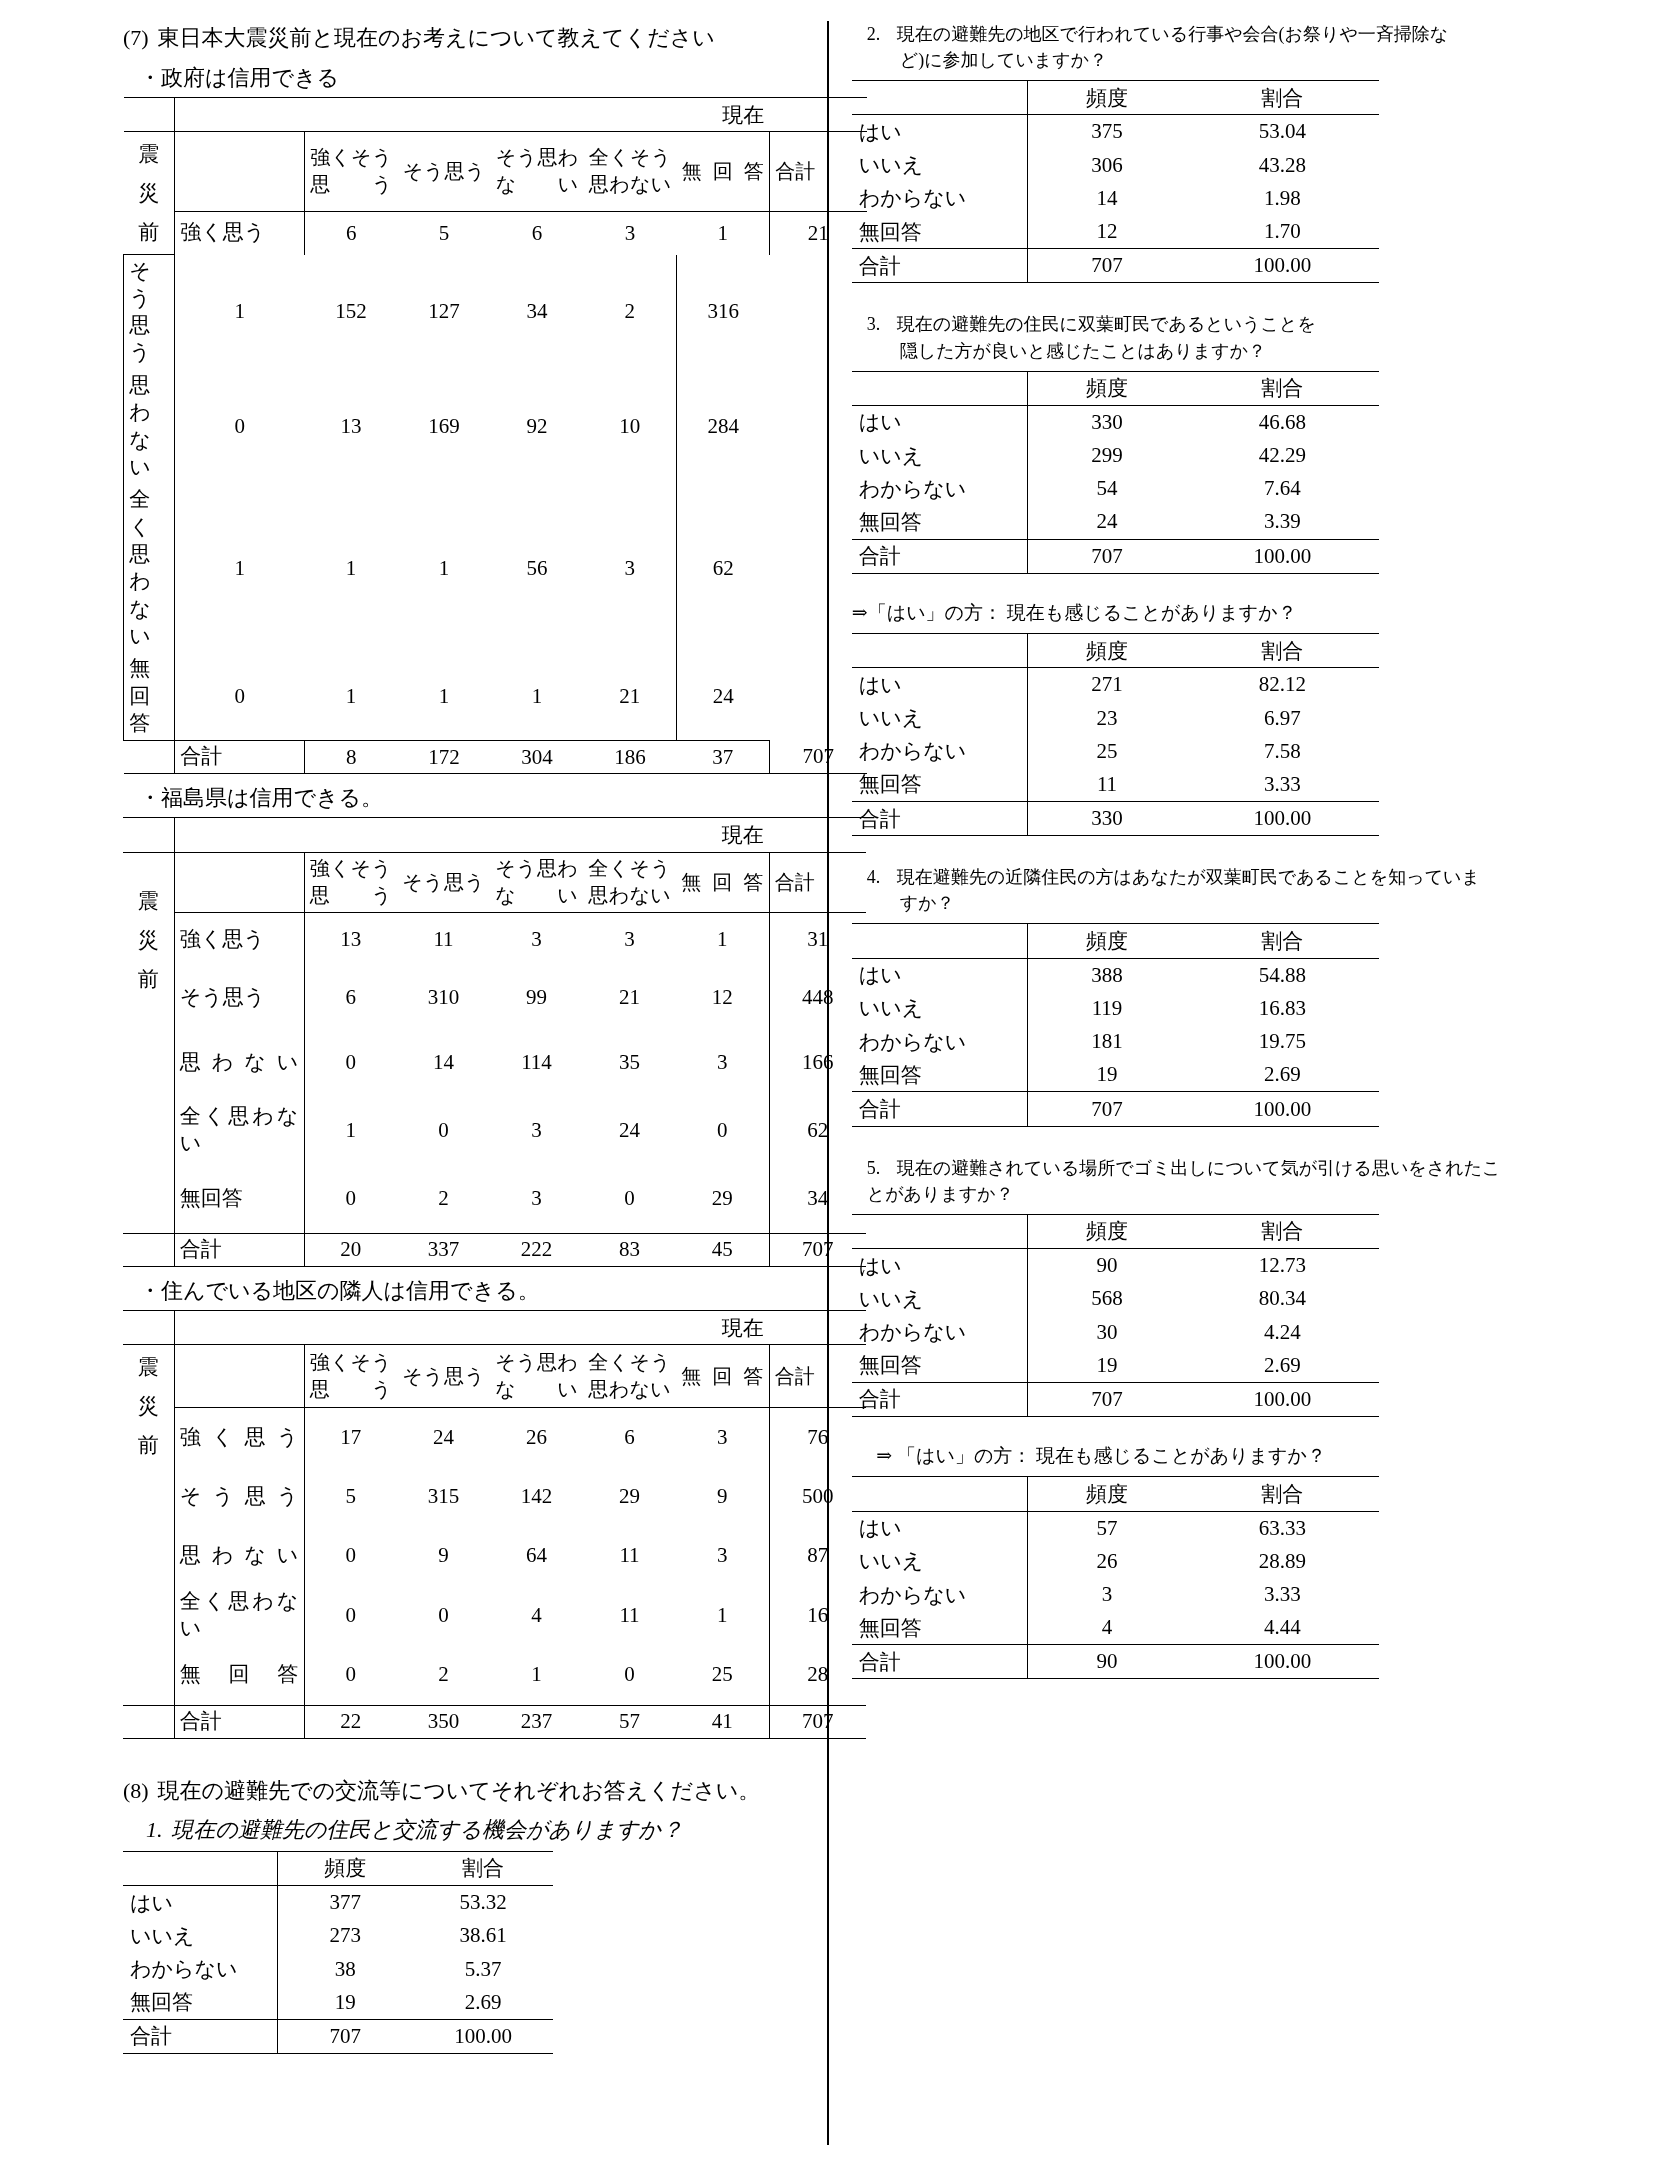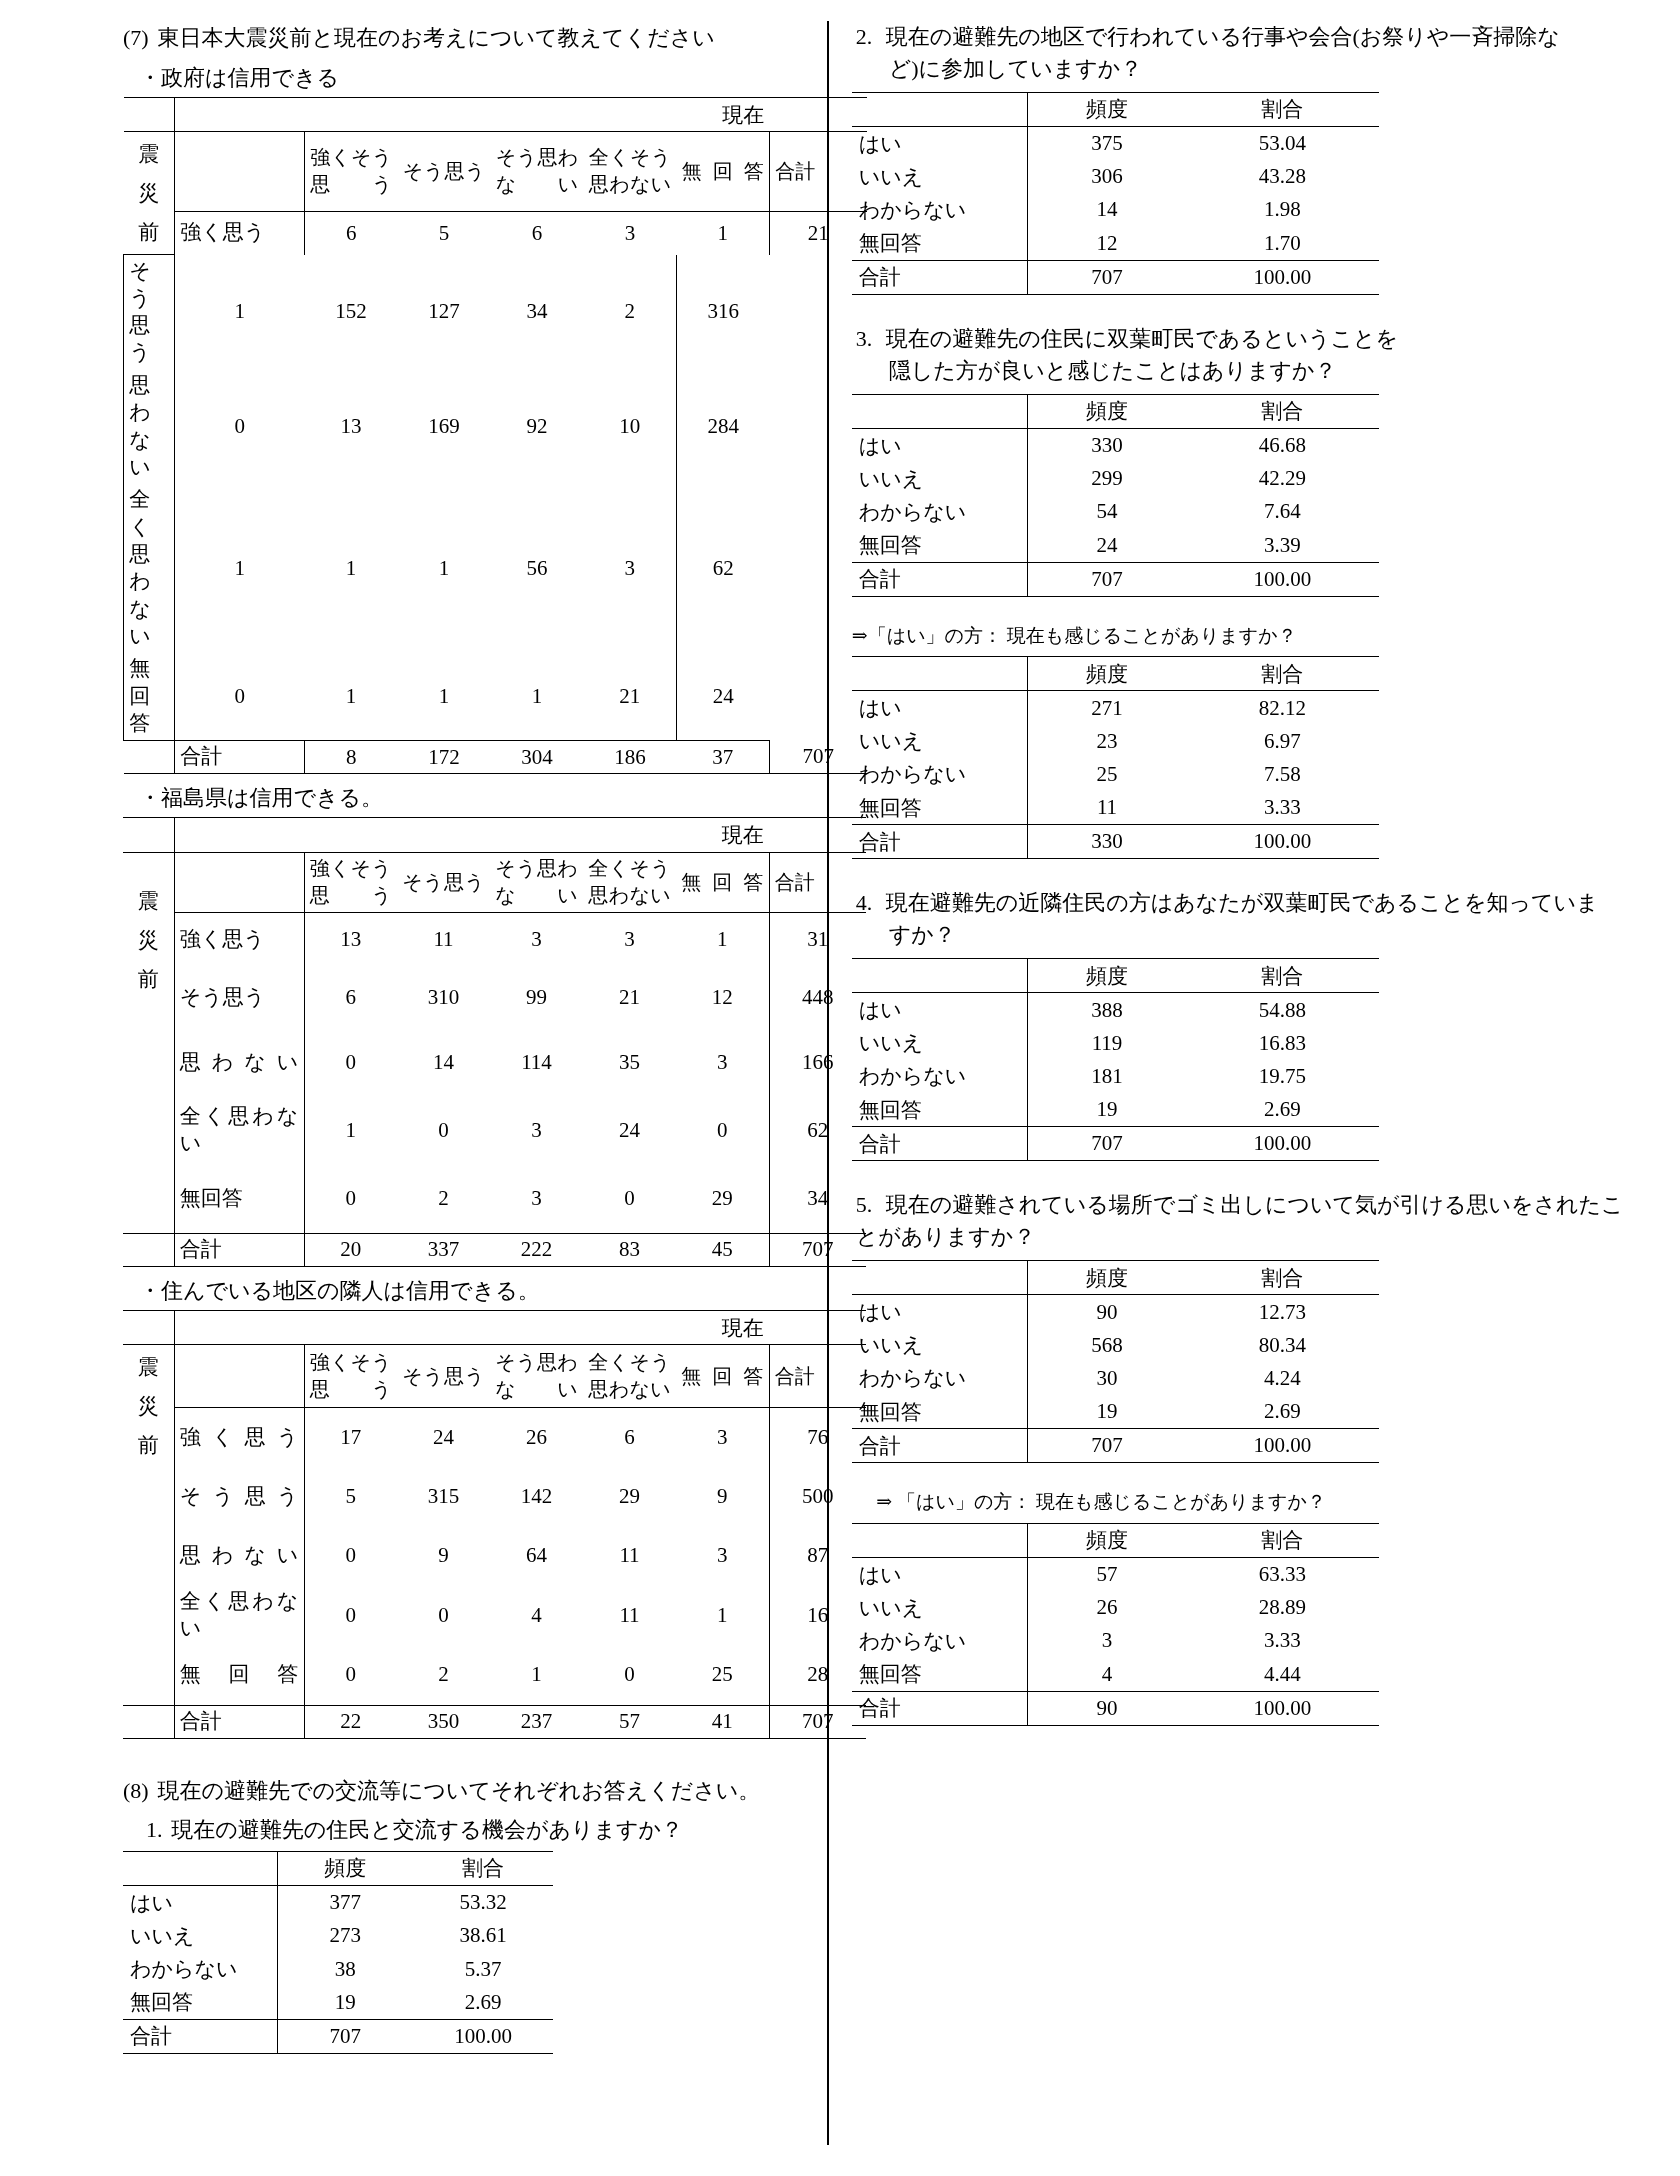--- a/index.html
+++ b/index.html
@@ -50,23 +50,23 @@
     white-space: nowrap;
   }
   .q-head .num { margin-right: 8.8px; }
   .sub-head {
     font-size: 22px;
     line-height: 1.4;
     margin: 8.8px 0 3.5px 16px;
     white-space: nowrap;
   }
   .r-q {
-    font-size: 22px;
+    font-size: 18px;
     line-height: 1.45;
-    margin: 0 0 7px 4px;
+    margin: 0 0 7px 15px;
   }
   .r-q .num {
     display: inline-block;
     width: 30px;
   }
   .r-q .ind { display: block; margin-left: 33px; }
   .r-q.noind .ind { margin-left: 0; }
   .arrow-q {
     font-size: 19px;
     line-height: 1.45;
@@ -499,21 +499,21 @@
         <td class="bl bb num-cell">707</td>
       </tr>
     </tbody>
       </table>
 
     <div class="sp34"></div>
 
     <div class="q-head">
       <span class="num">(8)</span><span>現在の避難先での交流等についてそれぞれお答えください。</span>
     </div>
-    <div class="q-head" style="margin-left:23px;">
+    <div class="q-head" style="margin-left:23px;font-style:italic;">
       <span class="num">1.</span><span>現在の避難先の住民と交流する機会がありますか？</span>
     </div>
 
     <table class="freq freq-left">
       <colgroup>
           <col class="c-lab">
           <col class="c-freq">
           <col class="c-pct">
         </colgroup>
       <tbody>

